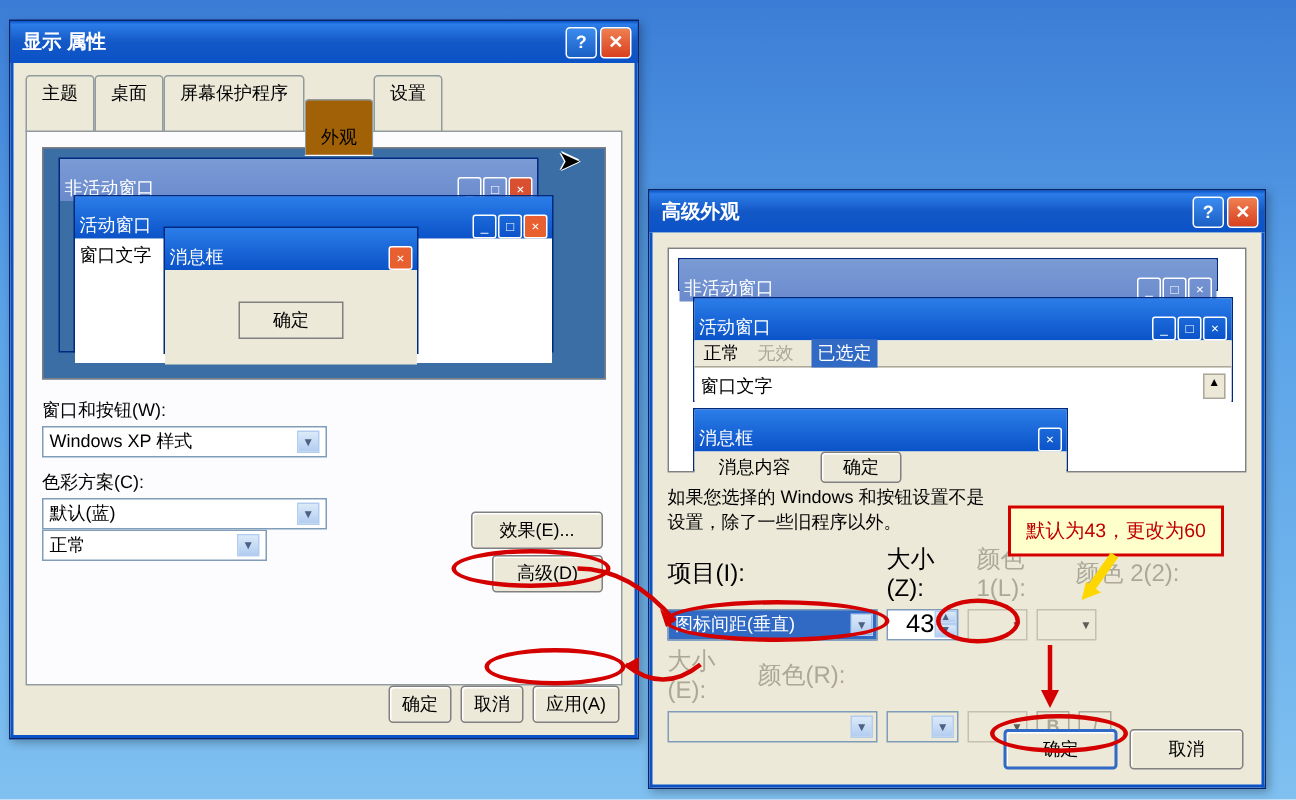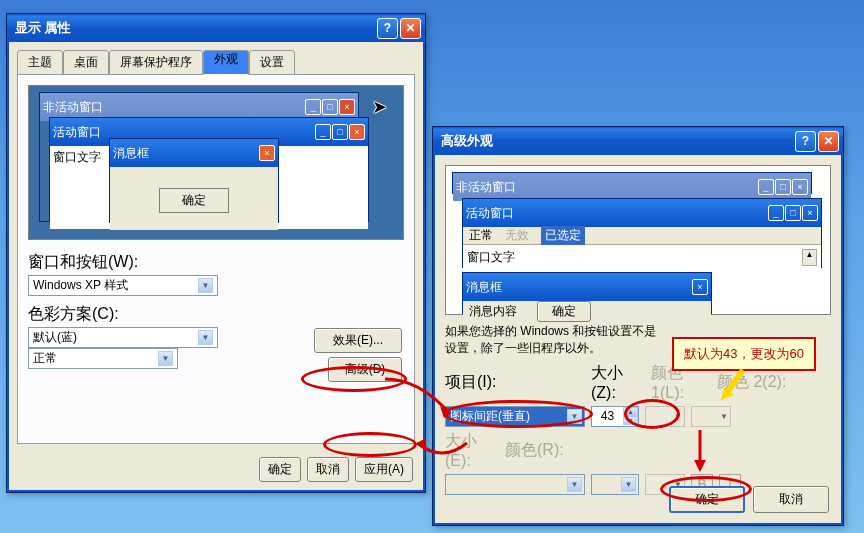--- a/index.html
+++ b/index.html
@@ -7,48 +7,48 @@
 .window{position:absolute;border:1px solid #0a246a;box-shadow:2px 2px 6px rgba(0,0,0,.3)}
 .titlebar{height:28px;background:linear-gradient(180deg,#0a52c8 0%,#2b7de9 8%,#1458c6 50%,#0a52c8 100%);display:flex;align-items:center;padding:0 4px;color:#fff;font-weight:bold}
 .titlebar .title{flex:1;padding-left:4px;font-size:13px}
 .winbtns{display:flex;gap:2px}
 .winbtn{width:21px;height:21px;border:1px solid #fff;border-radius:3px;display:flex;align-items:center;justify-content:center;color:#fff;font-weight:bold;font-size:12px;cursor:pointer}
 .winbtn.help{background:linear-gradient(180deg,#3b8cf0,#1a5fc4)}
 .winbtn.close{background:linear-gradient(180deg,#f08050,#d84020)}
 .client{background:#ece9d8;border:2px solid #0a52c8;border-top:none;padding:8px}
 .tabs{display:flex;margin-bottom:-1px;position:relative;z-index:2}
 .tab{padding:3px 10px;background:#ece9d8;border:1px solid #919b9c;border-bottom:1px solid #919b9c;border-radius:3px 3px 0 0;margin-right:0;cursor:pointer;position:relative}
-.tab.active{border-bottom:1px solid #fcfcfe;background:#3b82f6;top:0;padding-top:0;z-index:3}
+.tab.active{border-bottom:1px solid #fcfcfe;background:#a16207;top:16px;padding-top:16px;z-index:3}
 .tabpanel{border:1px solid #919b9c;background:#fcfcfe;padding:10px;height:370px;position:relative}
 .preview-box{border:1px solid #808080;background:#3a6ea5;height:155px;position:relative;margin-bottom:12px}
 .mini-win{position:absolute;border:1px solid #002a80}
-.mini-title{height:28px;display:flex;align-items:center;color:#fff;padding:0 3px;font-size:12px}
+.mini-title{height:28px;display:flex;align-items:flex-end;color:#fff;padding:0 3px;font-size:12px}
 .mini-title.inactive{background:linear-gradient(180deg,#7b9bd6,#6a8acc)}
 .mini-title.active{background:linear-gradient(180deg,#2b7de9,#0a52c8)}
 .mini-btns{margin-left:auto;display:flex;gap:1px}
 .mini-btn{width:16px;height:16px;border:1px solid #fff;border-radius:2px;font-size:9px;display:flex;align-items:center;justify-content:center;color:#fff}
 .mini-body{background:#fff;height:calc(100% - 20px);padding:3px;font-size:11px}
 .msgbox{position:absolute;border:1px solid #002a80}
 .msg-ok{border:1px solid #808080;background:#ece9d8;padding:3px 18px;margin:18px auto;display:block;width:70px;text-align:center;font-size:12px}
-.lbl{display:block;margin:8px 0 2px;font-size:16px}
+.lbl{display:block;margin:8px 0 2px;font-size:12px}
 .combo{width:190px;height:21px;border:1px solid #7f9db9;background:#fff;padding:2px 4px;font-size:12px;display:flex;align-items:center;justify-content:space-between}
 .combo .arrow{width:15px;height:15px;background:linear-gradient(180deg,#dbeaf9,#b2cdf0);border:1px solid #b2cdf0;display:flex;align-items:center;justify-content:center;font-size:8px;color:#4d6185}
 .btn{border:1px solid #808080;background:#ece9d8;padding:3px 8px;font-size:12px;cursor:pointer;border-radius:3px;box-shadow:inset 1px 1px 0 #fff}
 .dlg-btns{position:absolute;bottom:8px;right:10px;display:flex;gap:6px}
 
 #dlg2 .client{padding:10px}
 .preview2{border:1px solid #808080;background:#fff;height:150px;position:relative;margin-bottom:8px}
 .hint{font-size:12px;margin:6px 0;line-height:1.4}
 .row{display:flex;align-items:center;gap:6px;margin:4px 0}
 .row label{font-size:16px}
 .combo2{border:1px solid #7f9db9;background:#fff;height:21px;display:flex;align-items:center;padding:0 2px 0 4px;font-size:12px}
 .combo2.sel{background:#316ac5;color:#fff}
 .combo2 .arrow{margin-left:auto;width:15px;height:15px;background:linear-gradient(180deg,#dbeaf9,#b2cdf0);border:1px solid #b2cdf0;display:flex;align-items:center;justify-content:center;font-size:8px;color:#4d6185}
 .spinner{display:flex;border:1px solid #7f9db9;height:21px;width:48px;background:#fff;align-items:center}
-.spinner .val{flex:1;text-align:center;font-size:12px}
+.spinner .val{flex:1;text-align:right;font-size:17px}
 .spinctl{width:15px;display:flex;flex-direction:column}
 .spinctl div{height:9px;background:linear-gradient(180deg,#dbeaf9,#b2cdf0);border:1px solid #b2cdf0;font-size:7px;text-align:center;line-height:7px;color:#4d6185}
 .colorbtn{width:40px;height:21px;border:1px solid #aca899;background:#ece9d8;display:flex;align-items:center}
 .colorbtn.disabled{opacity:.6}
 .fmtbtn{width:22px;height:21px;border:1px solid #aca899;background:#ece9d8;text-align:center;line-height:19px;font-size:12px}
 .disabled-text{color:#aca899}
 
 .oval{position:absolute;border:3px solid #d40000;border-radius:50%;pointer-events:none}
 .callout{position:absolute;background:#ffffcc;border:2px solid #d40000;padding:6px 10px;font-size:13px;color:#c00000}
 .redarrow{position:absolute;pointer-events:none}
@@ -186,21 +186,21 @@
           </div>
         </div>
       </div>
       <div class="msgbox" style="left:16px;top:106px;width:250px;height:42px">
         <div class="mini-title active">
             <span>消息框</span>
           <div class="mini-btns">
               <div class="mini-btn">×</div>
             </div>
         </div>
-        <div class="mini-body" style="background:#ece9d8;display:flex;align-items:center;gap:20px;padding:2px 6px">
+        <div class="mini-body" style="background:#ece9d8;display:flex;align-items:center;gap:20px;padding:2px 16px">
           <span>消息内容</span>
           <button class="btn" style="padding:1px 14px">确定</button>
         </div>
       </div>
     </div>
 
     <div class="hint" style="white-space:pre-line">如果您选择的 Windows 和按钮设置不是
 设置，除了一些旧程序以外。</div>
 
     <div class="row">

